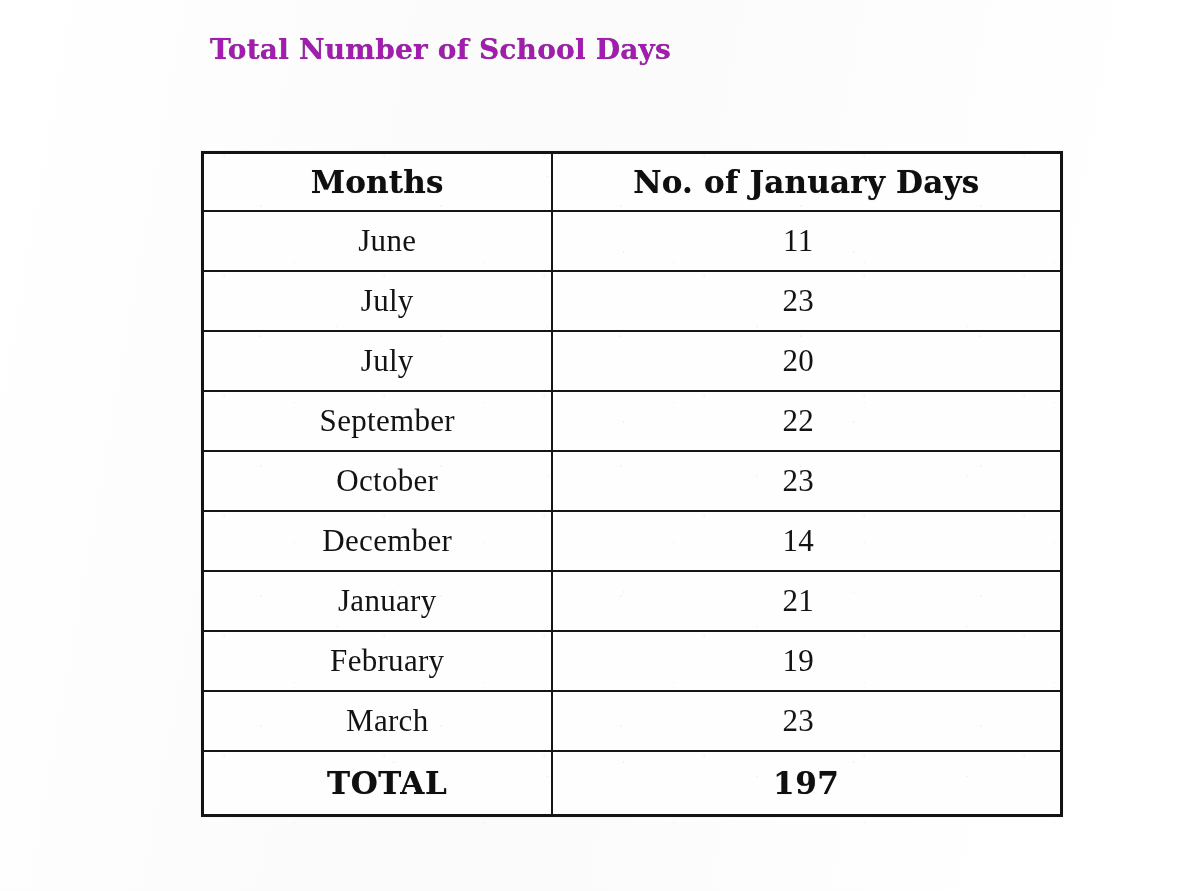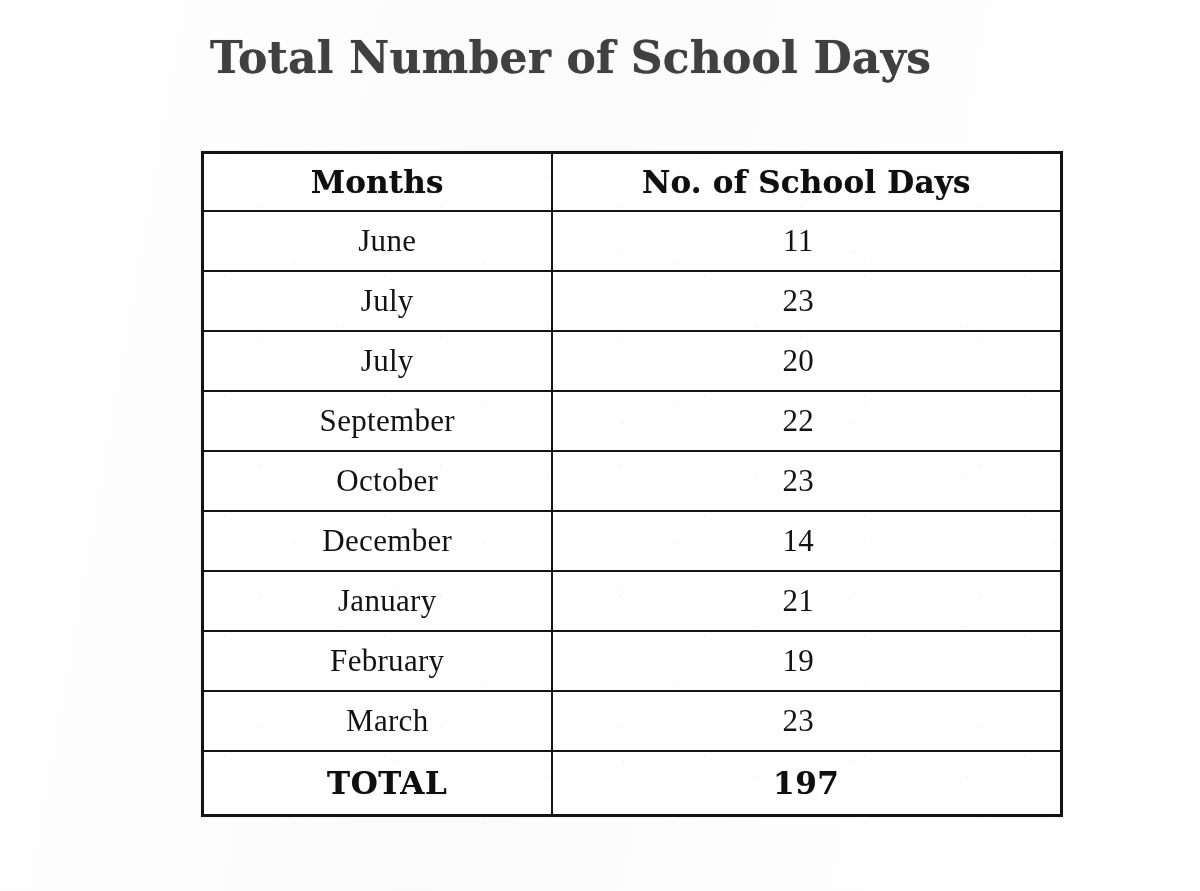--- a/index.html
+++ b/index.html
@@ -32,27 +32,27 @@
     position: absolute;
     left: 0; top: 0;
     width: 1200px;
     height: 891px;
   }
 
   
   .doc-title {
     position: absolute;
     left: 210px;
-    top: 36px;
+    top: 28px;
     font-family: "DejaVu Serif", "Liberation Serif", serif;
     font-weight: 700;
-    font-size: 44px;
+    font-size: 28px;
     line-height: 44px;
     letter-spacing: 0.2px;
-    color: #404040;
+    color: #a21caf;
     white-space: nowrap;
     text-shadow: 0 0 0.7px rgba(20,20,20,0.65);
   }
 
   
   .table-wrap {
     position: absolute;
     left: 201px;
     top: 151px;
     width: 859px;
@@ -159,21 +159,21 @@
 
   <div class="table-wrap">
     <table class="schooldays">
       <colgroup>
         <col class="col-month">
         <col class="col-value">
       </colgroup>
       <thead>
         <tr class="header-row">
           <th class="cell-month">Months</th>
-          <th class="cell-value">No. of School Days</th>
+          <th class="cell-value">No. of January Days</th>
         </tr>
       </thead>
       <tbody>
         <tr class="data-row">
           <td class="cell-month">June</td>
           <td class="cell-value">11</td>
         </tr>
         <tr class="data-row">
           <td class="cell-month">July</td>
           <td class="cell-value">23</td>

